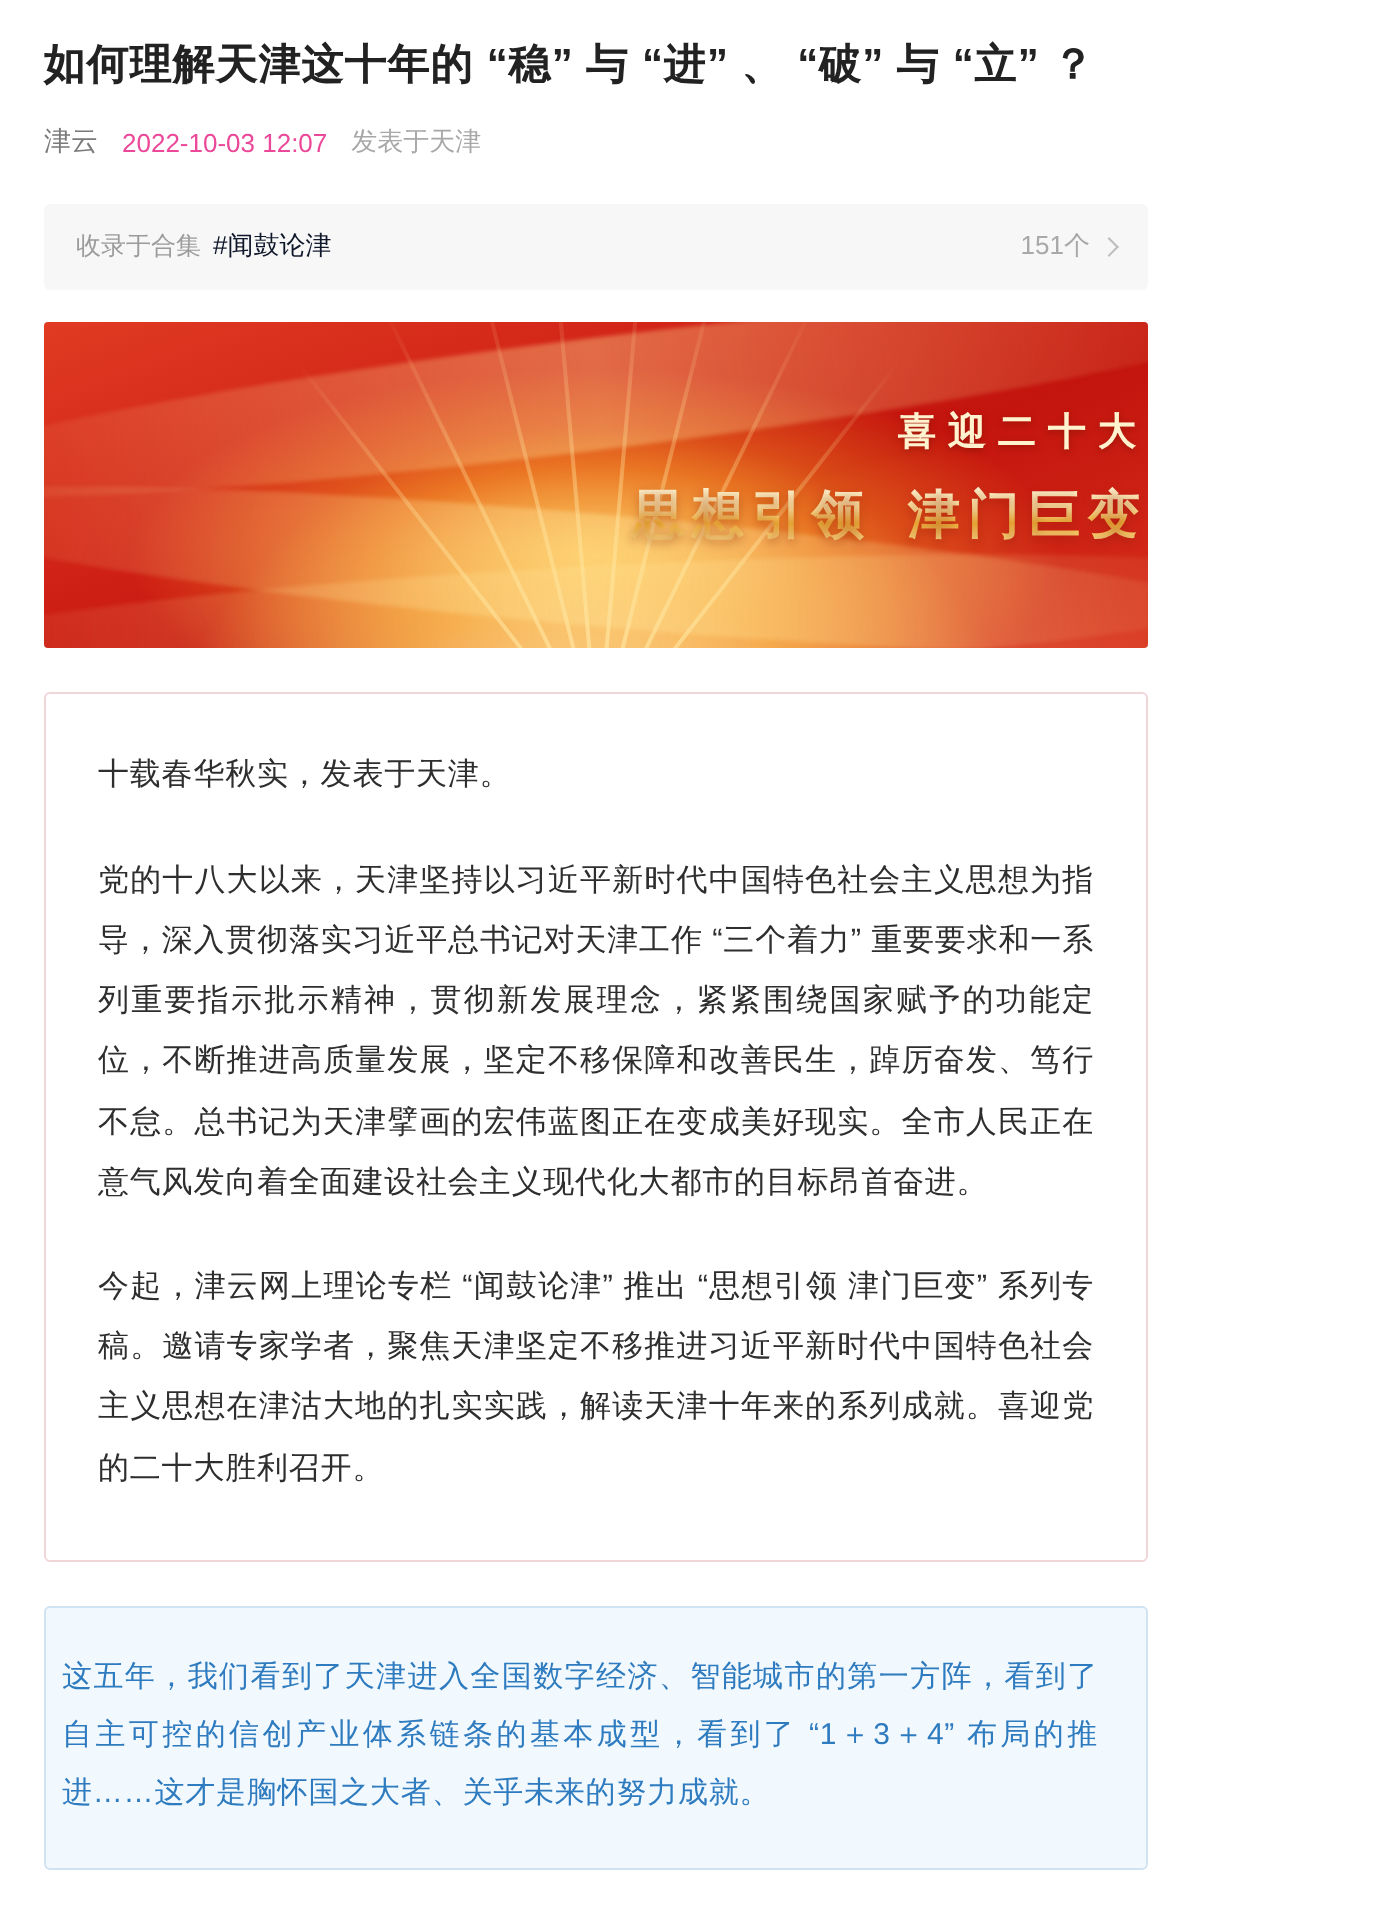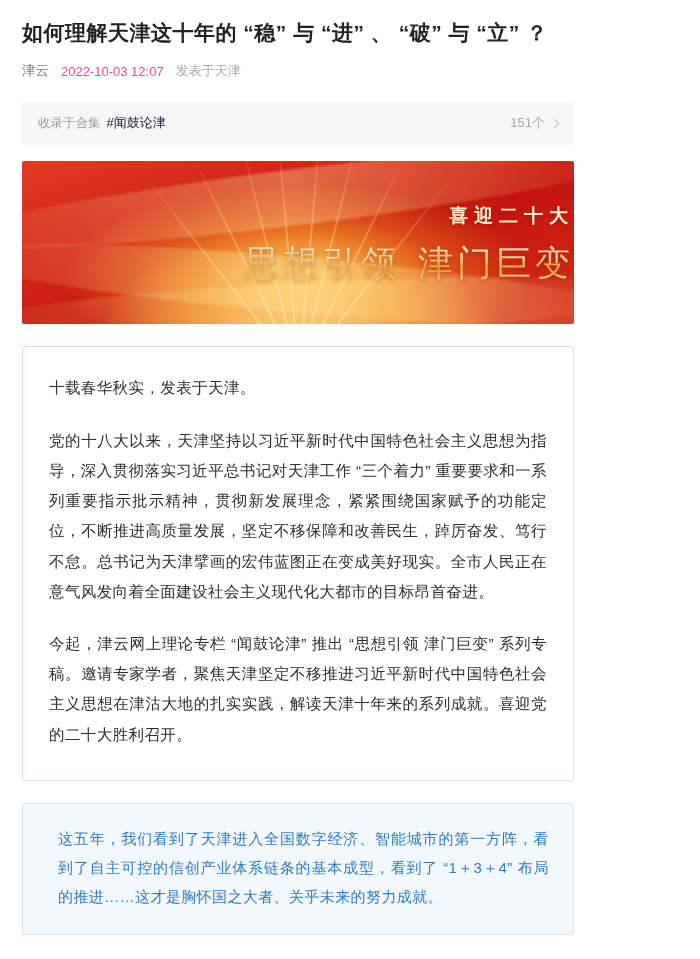--- a/index.html
+++ b/index.html
@@ -136,22 +136,22 @@
   }
   .banner-sub {
     font-size: 19px;
     font-weight: 700;
     color: #fff3cf;
     letter-spacing: 6px;
     text-shadow: 0 1px 3px rgba(120,20,0,0.55);
     margin-bottom: 12px;
   }
   .banner-main {
-    font-size: 35px;
-    font-weight: 400;
+    font-size: 26px;
+    font-weight: 700;
     letter-spacing: 4px;
     background: linear-gradient(to bottom, #fff8e0 0%, #ffe59a 42%, #f6b93b 62%, #ffeaa8 100%);
     -webkit-background-clip: text;
     background-clip: text;
     color: transparent;
     text-shadow: 0 2px 5px rgba(130,25,0,0.35);
     line-height: 1.25;
     padding-left: 48px;
   }
   .banner-main .gap { display: inline-block; width: 18px; }
@@ -173,21 +173,21 @@
     text-align: justify;
   }
   .body-box p:last-child { margin-bottom: 0; }
 
   
   .quote-box {
     margin: 22px 22px 24px 22px;
     border: 1px solid #cfe3f3;
     background: #f2f9fe;
     border-radius: 3px;
-    padding: 20px 24px 22px 35px;
+    padding: 20px 24px 22px 8px;
   }
   .quote-box p {
     margin: 0;
     font-size: 15px;
     line-height: 1.95;
     color: #2f7bbf;
     letter-spacing: 0.4px;
     text-align: justify;
   }
 </style>

